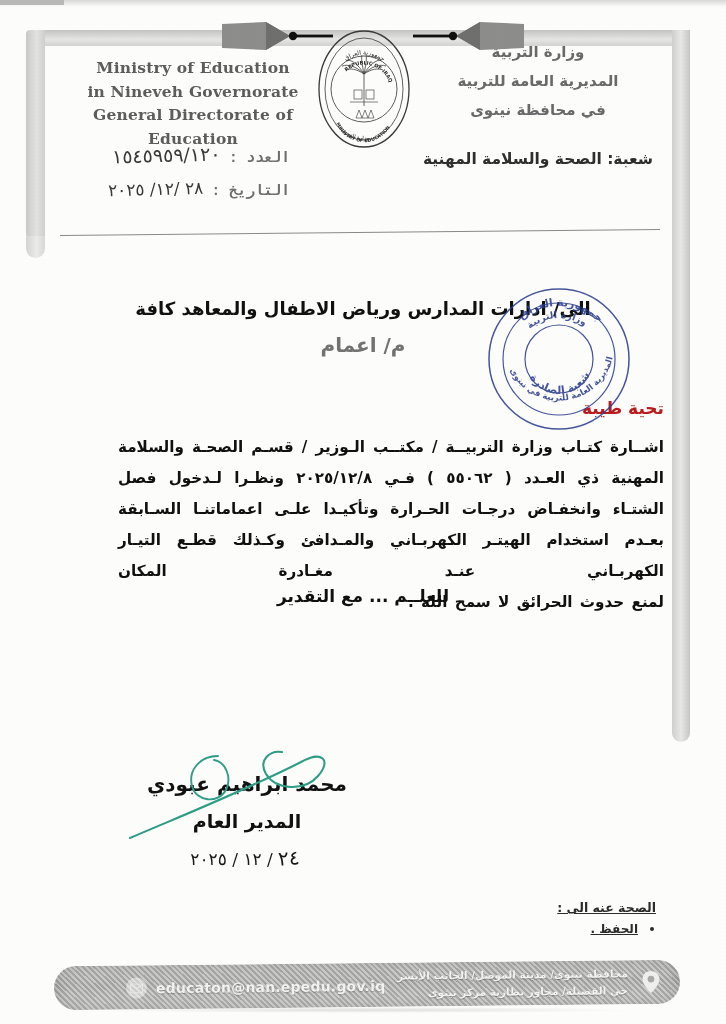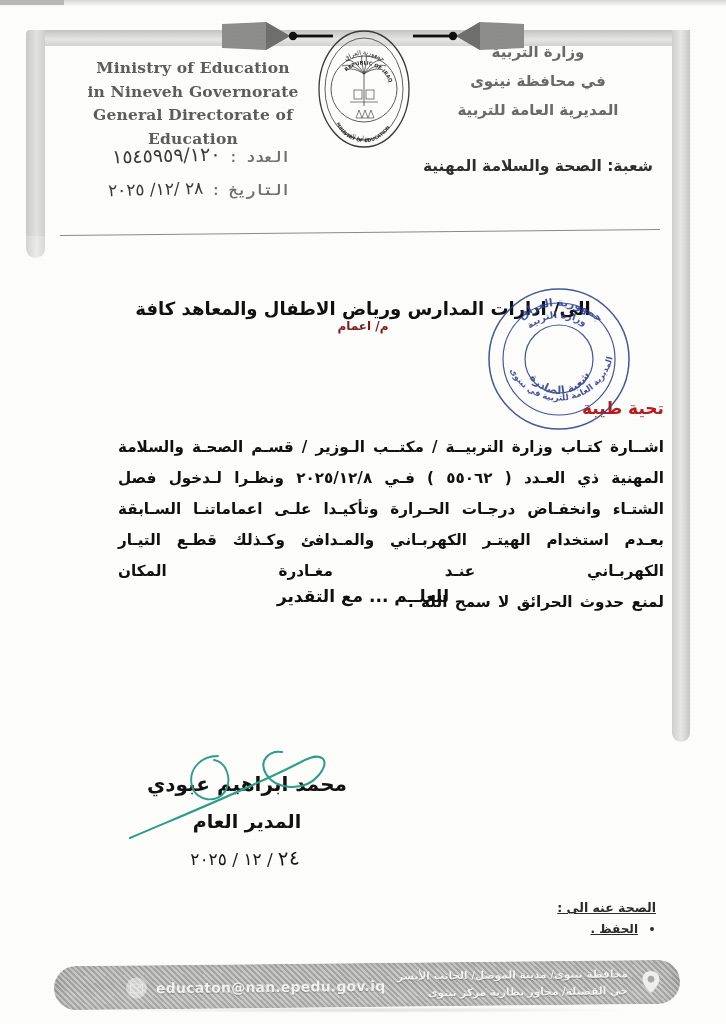--- a/index.html
+++ b/index.html
@@ -108,21 +108,21 @@
     width: 260px;
     text-align: center;
     direction: rtl;
     color: #6a6a6a;
     font-weight: 700;
     font-size: 15px;
     line-height: 1.92;
     z-index: 10;
   }
   .hdr-ar .sect {
-    margin-top: 28px;
+    margin-top: 21px;
     color: #2f2f2f;
     font-size: 15.5px;
     font-weight: 700;
   }
 
   
   .emblem {
     position: absolute;
     left: 316px; top: 28px;
     width: 96px; height: 122px;
@@ -190,27 +190,27 @@
     width: 726px;
     text-align: center;
     direction: rtl;
     font-size: 18px;
     font-weight: 700;
     color: #111;
     z-index: 12;
   }
   .subject {
     position: absolute;
-    left: 0; top: 319px;
+    left: 0; top: 333px;
     width: 726px;
     text-align: center;
     direction: rtl;
-    font-size: 12px;
-    font-weight: 700;
-    color: #7f1d1d;
+    font-size: 20px;
+    font-weight: 700;
+    color: #737373;
     z-index: 12;
   }
   .greeting {
     position: absolute;
     right: 62px; top: 398px;
     direction: rtl;
     font-size: 17px;
     font-weight: 700;
     color: #b91c1c;
     z-index: 12;
@@ -422,22 +422,22 @@
   </svg>
 
   <div class="hdr-en">
     <div>Ministry of Education</div>
     <div>in Nineveh Governorate</div>
     <div>General Directorate of Education</div>
   </div>
 
   <div class="hdr-ar">
     <div>وزارة التربية</div>
+    <div>المديرية العامة للتربية</div>
     <div>في محافظة نينوى</div>
-    <div>المديرية العامة للتربية</div>
     <div class="sect">شعبة: الصحة والسلامة المهنية</div>
   </div>
 
   <svg class="emblem" viewBox="0 0 96 122">
     <ellipse cx="48" cy="61" rx="45" ry="58" fill="none" stroke="#3a3a3a" stroke-width="1.3"></ellipse>
     <ellipse cx="48" cy="61" rx="39" ry="51" fill="none" stroke="#3a3a3a" stroke-width="0.8"></ellipse>
     <circle cx="48" cy="61" r="33" fill="none" stroke="#4a4a4a" stroke-width="0.9"></circle>
     <path id="arcTop" d="M 18 50 A 32 36 0 0 1 78 50" fill="none"></path>
     <text font-size="6.2" fill="#2d2d2d" font-family="DejaVu Sans, sans-serif">
       <textPath href="#arcTop" startOffset="26%">جمهورية العراق</textPath>

